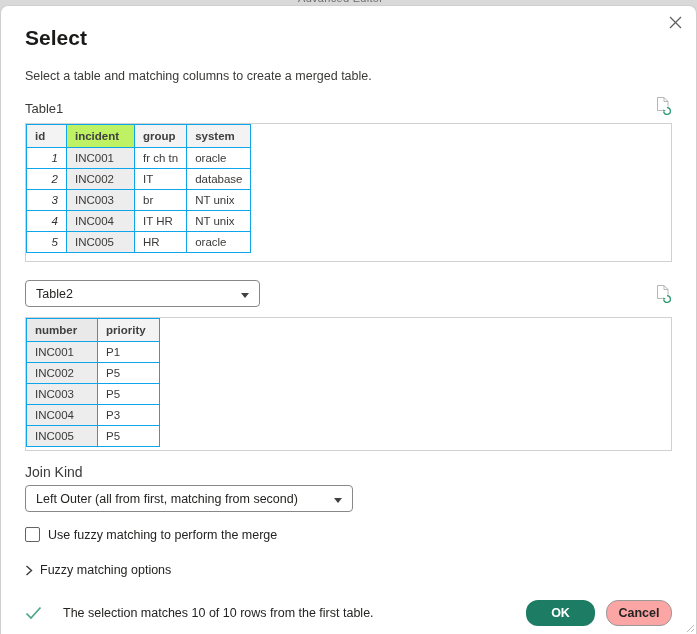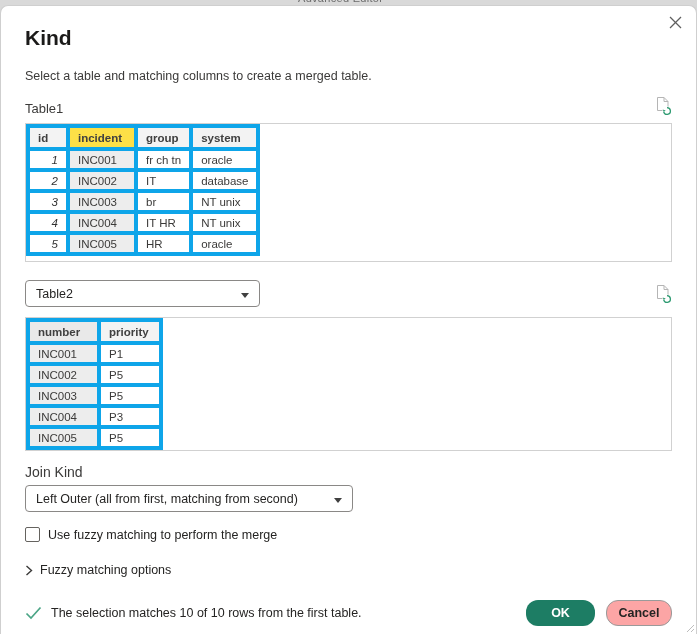--- a/index.html
+++ b/index.html
@@ -18,24 +18,24 @@
   .subtitle { font-size:12.5px; color:#3b3a39; margin-top:19px; }
 
   .section-row { display:flex; justify-content:space-between; align-items:flex-end; margin-top:13px; }
   .table-label { font-size:13px; color:#3b3a39; }
   .icon-btn { cursor:pointer; line-height:0; }
 
   .preview-box { border:1px solid #d1d1d1; background:#fff; overflow:hidden; }
   .box1 { margin-top:7px; height:139px; }
   .box2 { margin-top:10px; height:134px; }
   table.grid { border-collapse:collapse; font-size:11.5px; color:#3b3a39; }
-  table.grid th, table.grid td { border:4px solid #0ea5e9; padding:0 8px; height:21px;
+  table.grid th, table.grid td { border:1px solid #0ea5e9; padding:0 8px; height:21px;
     text-align:left; font-weight:normal; white-space:nowrap; overflow:hidden;margin-top:48px; }
   table.grid th { background:#f3f3f3; font-weight:bold; color:#404040; height:23px; }
-  table.grid th.sel { background:#fde047; }
+  table.grid th.sel { background:#bef264; }
   table.grid th.sel2 { background:#e9e9e9; }
   table.grid td.sel { background:#ededed; }
   table.grid td.idx { font-style:italic; text-align:right; color:#333; }
 
   .select-row { display:flex; justify-content:space-between; align-items:center; margin-top:18px;gap:6px; }
   .selectbox { position:relative; height:27px; border:1px solid #8a8886; border-radius:4px;
     background:#fff; display:flex; align-items:center; padding:0 26px 0 10px;
     font-size:12.5px; color:#252423; cursor:pointer; }
   .selectbox .caret { position:absolute; right:10px; top:12px; width:0; height:0;
     border-left:4px solid transparent; border-right:4px solid transparent;
@@ -47,21 +47,21 @@
   .join-select { margin-top:5px; }
 
   .check-row { display:flex; align-items:center; margin-top:15px; cursor:pointer; }
   .checkbox { width:15px; height:15px; border:1px solid #65635f; border-radius:2px; background:#fff; }
   .check-label { font-size:12.5px; color:#252423; margin-left:8px; }
 
   .expander { display:flex; align-items:center; margin-top:21px; cursor:pointer; }
   .expander-label { font-size:12.5px; color:#252423; margin-left:7px; }
 
   .footer { display:flex; align-items:center; margin-top:23px; }
-  .status { display:flex; align-items:center; flex:1; }
+  .status { display:flex; align-items:center; flex:1;gap:12px; }
   .status-text { font-size:12.5px; color:#252423; margin-left:9px; }
   .btn { height:26px; border-radius:12px; font-size:12.5px; font-weight:bold;
     display:flex; align-items:center; justify-content:center; cursor:pointer; }
   .btn-ok { width:69px; color:#ffffff; border:1px solid transparent; margin-right:11px; }
   .btn-cancel { width:66px; background:#fca5a5; color:#252423; border:1px solid #9a9a9a; }
 
   .gripper { position:absolute; right:2px; bottom:2px; cursor:nwse-resize; line-height:0; }
 </style>
 </head>
 <body>
@@ -72,21 +72,21 @@
 
 <div class="dialog">
 
   <div class="close-btn">
     <svg width="13" height="13" viewBox="0 0 13 13">
       <line x1="1" y1="1" x2="12" y2="12" stroke="#5f5f5f" stroke-width="1.2"></line>
       <line x1="12" y1="1" x2="1" y2="12" stroke="#5f5f5f" stroke-width="1.2"></line>
     </svg>
   </div>
 
-  <h1 class="title">Kind</h1>
+  <h1 class="title">Select</h1>
   <div class="subtitle">Select a table and matching columns to create a merged table.</div>
 
   <div class="section-row">
     <div class="table-label">Table1</div>
     <div class="icon-btn">
       <svg width="18" height="20" viewBox="0 0 18 20">
         <path d="M3.5 1.5 h6.5 l4 4 v9 h-10.5 z" fill="none" stroke="#b5b5b5" stroke-width="1"></path>
         <path d="M10 1.5 v4 h4" fill="none" stroke="#b5b5b5" stroke-width="1"></path>
         <circle cx="13" cy="15" r="4.6" fill="#ffffff"></circle>
         <path d="M13 11.6 a3.4 3.4 0 1 1 -3.3 4.2" fill="none" stroke="#2f9b72" stroke-width="1.3"></path>

